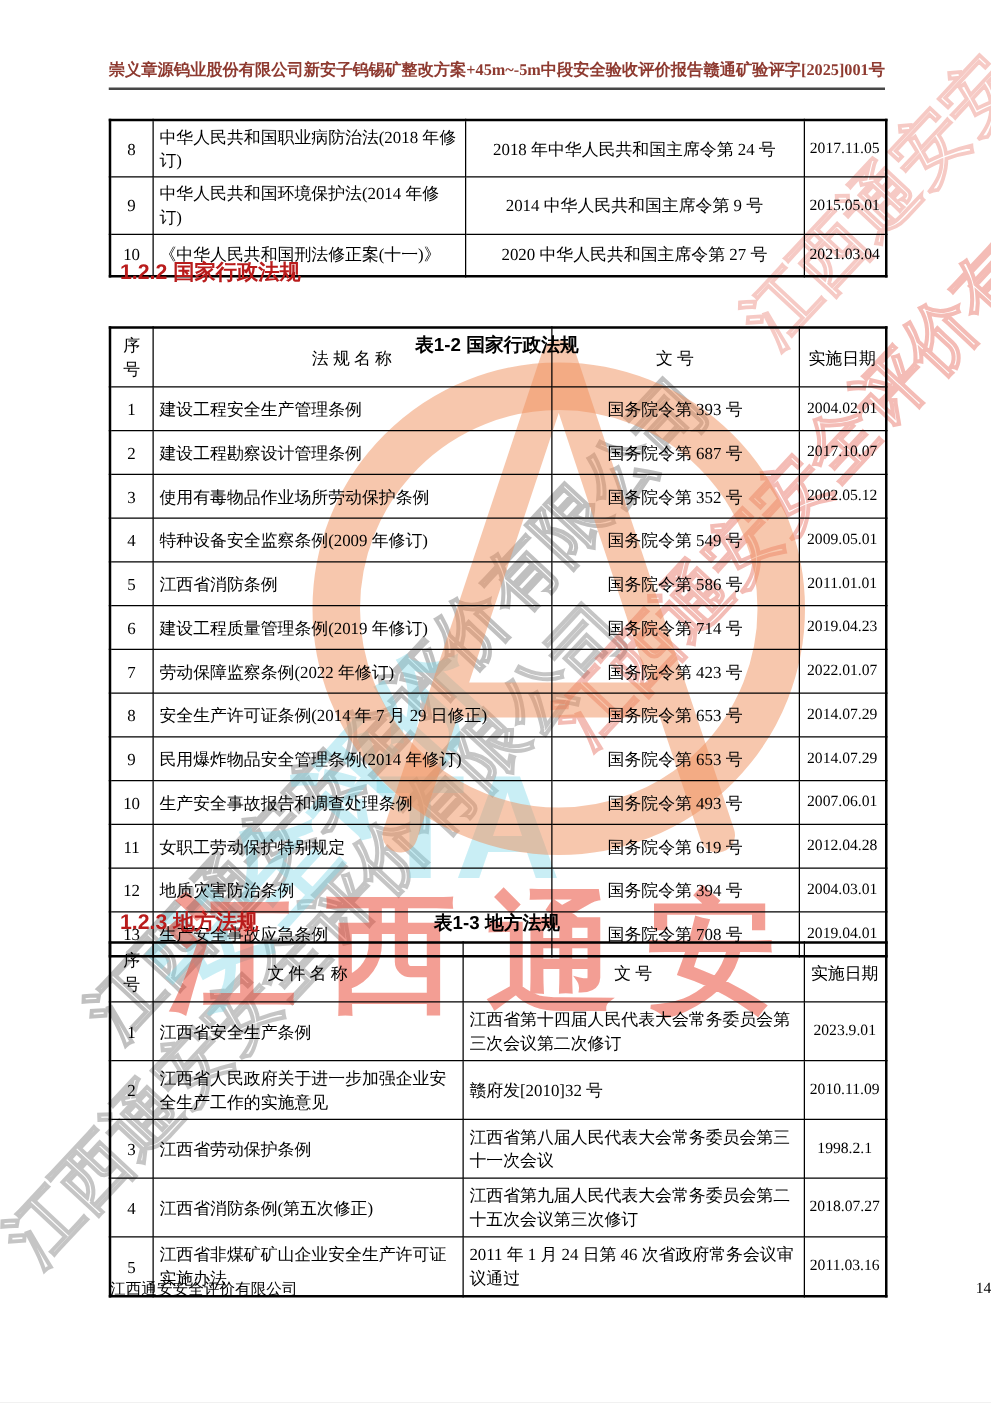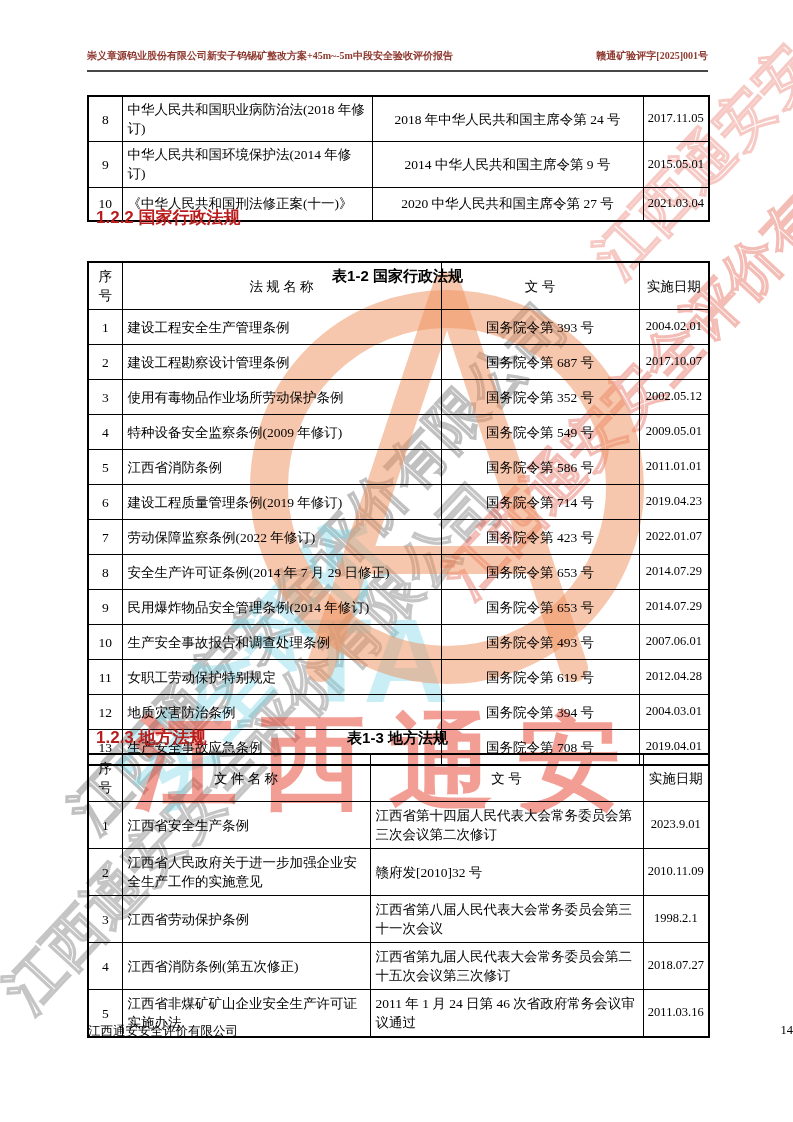--- a/index.html
+++ b/index.html
@@ -14,21 +14,21 @@
   }
   
   .watermark{position:absolute;inset:0;z-index:0;pointer-events:none;}
   
   .content{position:absolute;inset:0;z-index:1;}
 
   .doc-header{
     position:absolute;left:87px;top:47px;width:621px;
     display:flex;justify-content:space-between;align-items:flex-end;
     font-family:"Liberation Serif","DejaVu Serif",serif;
-    font-weight:bold;font-size:10px;line-height:18px;
+    font-weight:bold;font-size:13px;line-height:18px;
     color:#8e3a30;white-space:nowrap;
   }
   .doc-header-rule{
     position:absolute;left:87px;top:70px;width:621px;height:0;
     border-top:2px solid #474747;
   }
 
   table.doc{
     position:absolute;left:87px;width:621px;
     border-collapse:collapse;table-layout:fixed;

